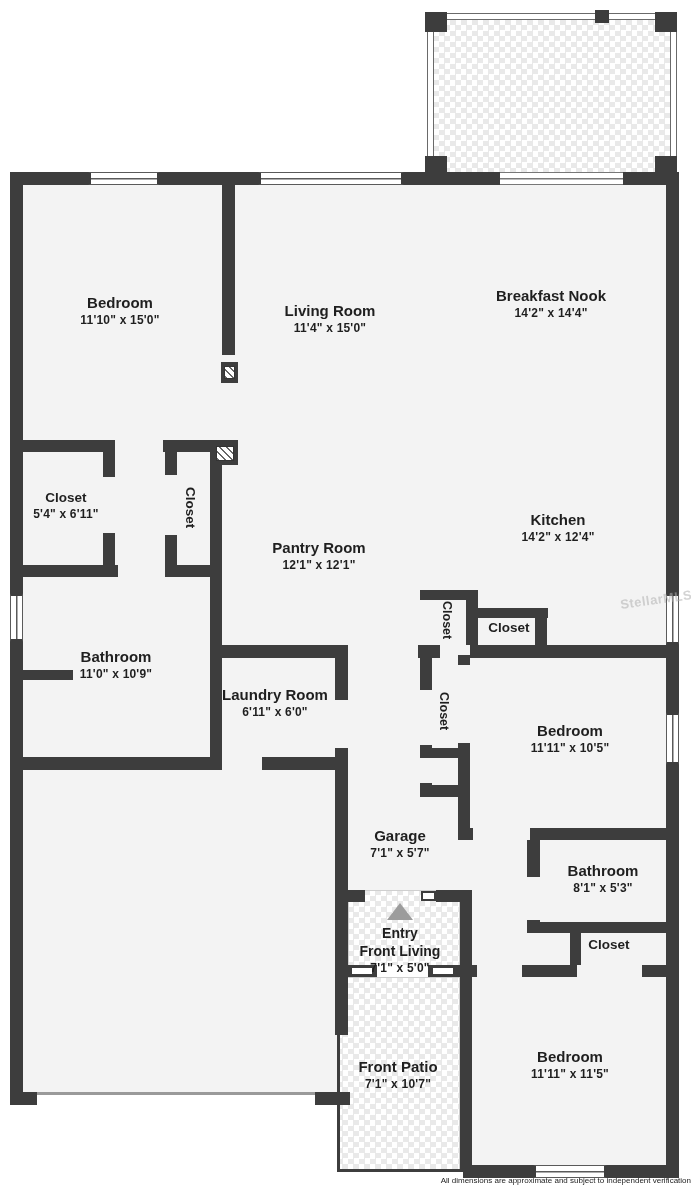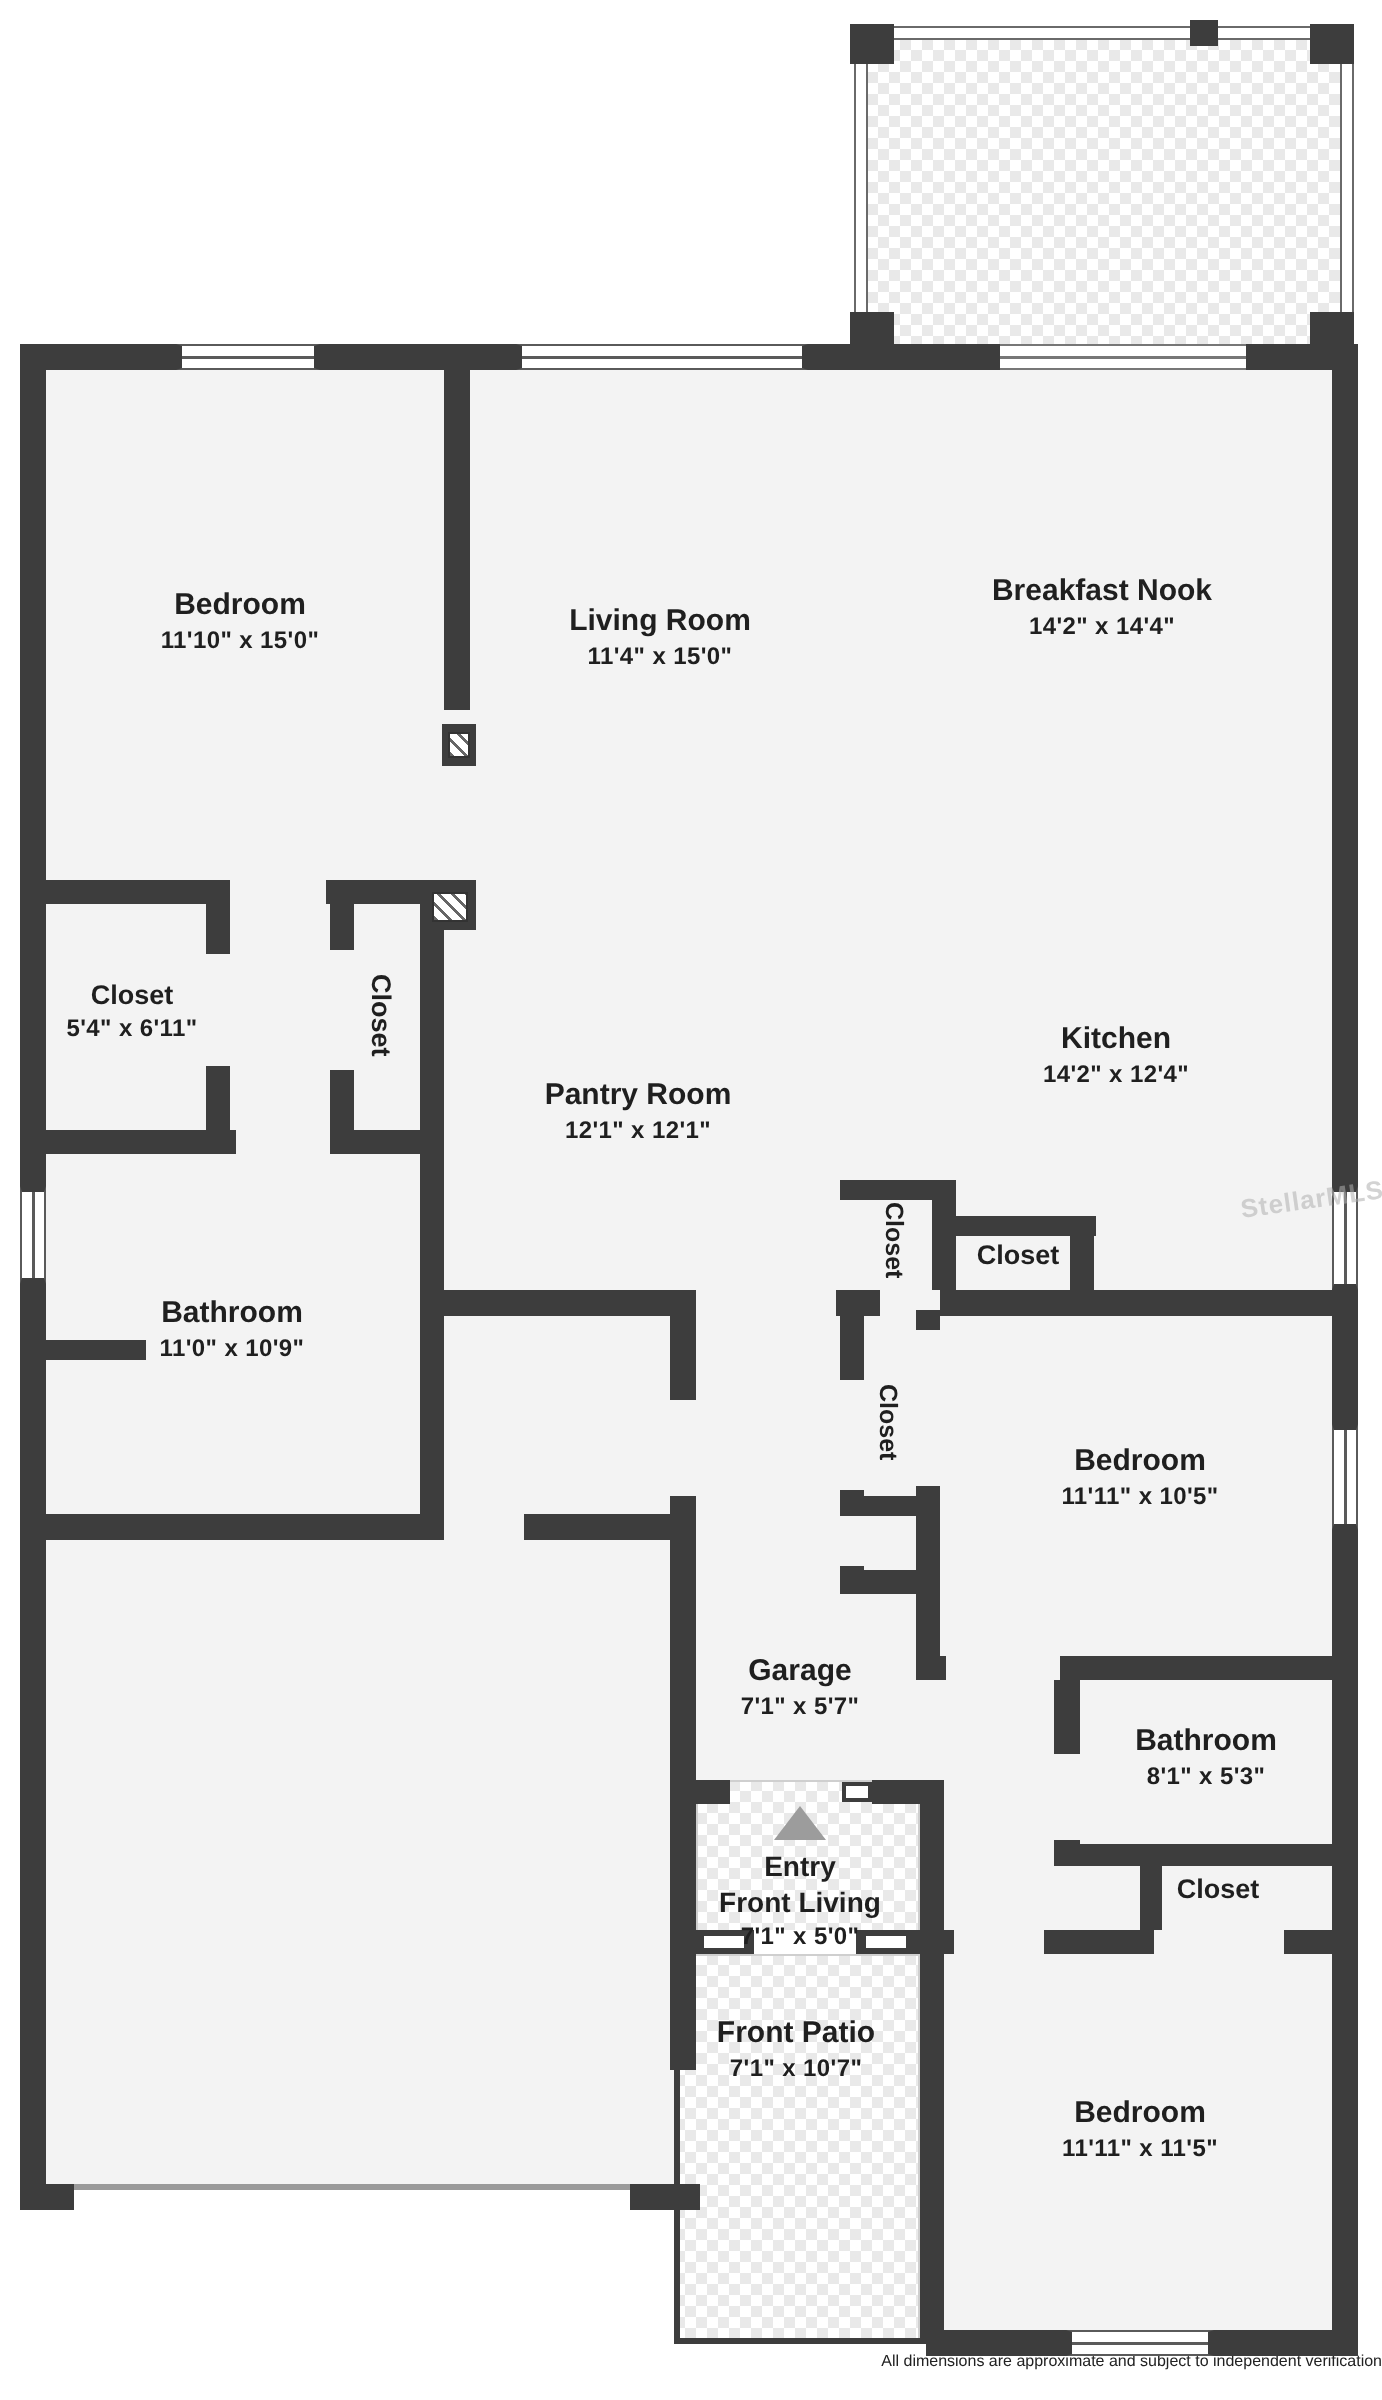--- a/index.html
+++ b/index.html
@@ -181,20 +181,24 @@
     <div class="ldims">14'2" x 12'4"</div>
   </div>
   <div class="vlbl z40" style="left:440px;top:597px;height:46px;font-size:12.5px">Closet</div>
   <div class="lbl small z40" style="left:469px;top:620px;width:80px">
     <div class="lname">Closet</div>
   </div>
   <div class="lbl z40" style="left:36px;top:648px;width:160px">
     <div class="lname">Bathroom</div>
     <div class="ldims">11'0" x 10'9"</div>
   </div>
+  <div class="lbl z40" style="left:195px;top:686px;width:160px">
+    <div class="lname">Laundry Room</div>
+    <div class="ldims">6'11" x 6'0"</div>
+  </div>
   <div class="vlbl z40" style="left:437px;top:678px;height:66px;font-size:12.5px">Closet</div>
   <div class="lbl z40" style="left:490px;top:722px;width:160px">
     <div class="lname">Bedroom</div>
     <div class="ldims">11'11" x 10'5"</div>
   </div>
   <div class="lbl z40" style="left:330px;top:827px;width:140px">
     <div class="lname">Garage</div>
     <div class="ldims">7'1" x 5'7"</div>
   </div>
   <div class="lbl z40" style="left:523px;top:862px;width:160px">
@@ -204,21 +208,21 @@
   <div class="lbl z40" style="left:330px;top:925px;width:140px">
     <div class="lname" style="font-size:14px">Entry</div>
   </div>
   <div class="lbl z40" style="left:330px;top:943px;width:140px">
     <div class="lname" style="font-size:14px">Front Living</div>
     <div class="ldims">7'1" x 5'0"</div>
   </div>
   <div class="lbl small z40" style="left:549px;top:937px;width:120px">
     <div class="lname">Closet</div>
   </div>
-  <div class="lbl z40" style="left:318px;top:1008px;width:160px">
+  <div class="lbl z40" style="left:318px;top:1058px;width:160px">
     <div class="lname">Front Patio</div>
     <div class="ldims">7'1" x 10'7"</div>
   </div>
   <div class="lbl z40" style="left:490px;top:1048px;width:160px">
     <div class="lname">Bedroom</div>
     <div class="ldims">11'11" x 11'5"</div>
   </div>
 
   <div class="watermark" style="left:620px;top:592px">StellarMLS</div>
   <div class="footer" style="top:1176px">All dimensions are approximate and subject to independent verification</div>

